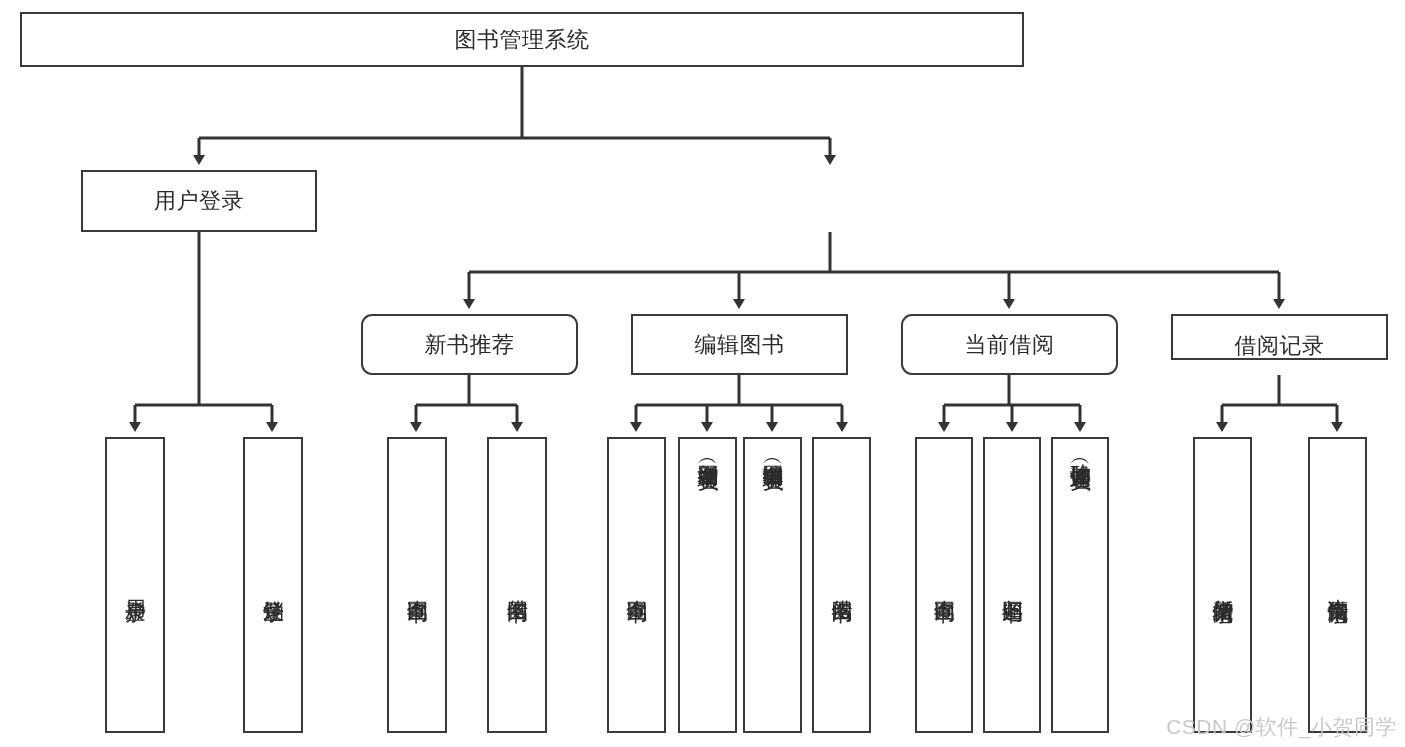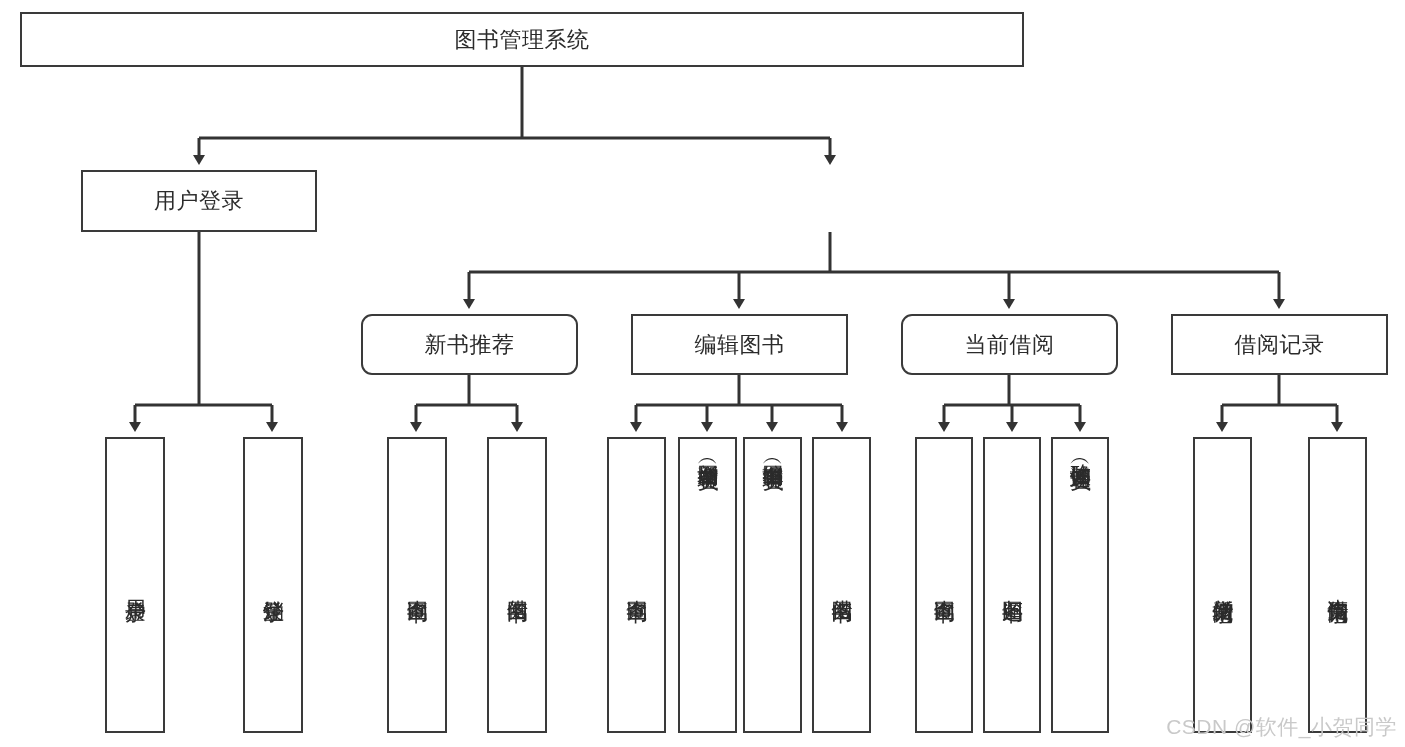--- a/index.html
+++ b/index.html
@@ -157,21 +157,21 @@
   </div>
 
   <div class="node-box" style="left:631px; top:314px; width:217px; height:61px;">
     <span class="node-label">编辑图书</span>
   </div>
 
   <div class="node-box" style="left:901px; top:314px; width:217px; height:61px;border-radius:11px;">
     <span class="node-label">当前借阅</span>
   </div>
 
-  <div class="node-box" style="left:1171px; top:314px; width:217px; height:61px;">
+  <div class="node-box" style="left:1171px; top:314px; width:217px; height:46px;align-items:flex-end;">
     <span class="node-label">借阅记录</span>
   </div>
 
   <div class="leaf-box center-v" style="left:105px; top:437px; width:60px; height:296px;">
     <span class="leaf-label">用户登录</span>
   </div>
 
   <div class="leaf-box center-v" style="left:243px; top:437px; width:60px; height:296px;">
     <span class="leaf-label">注销登录</span>
   </div>

